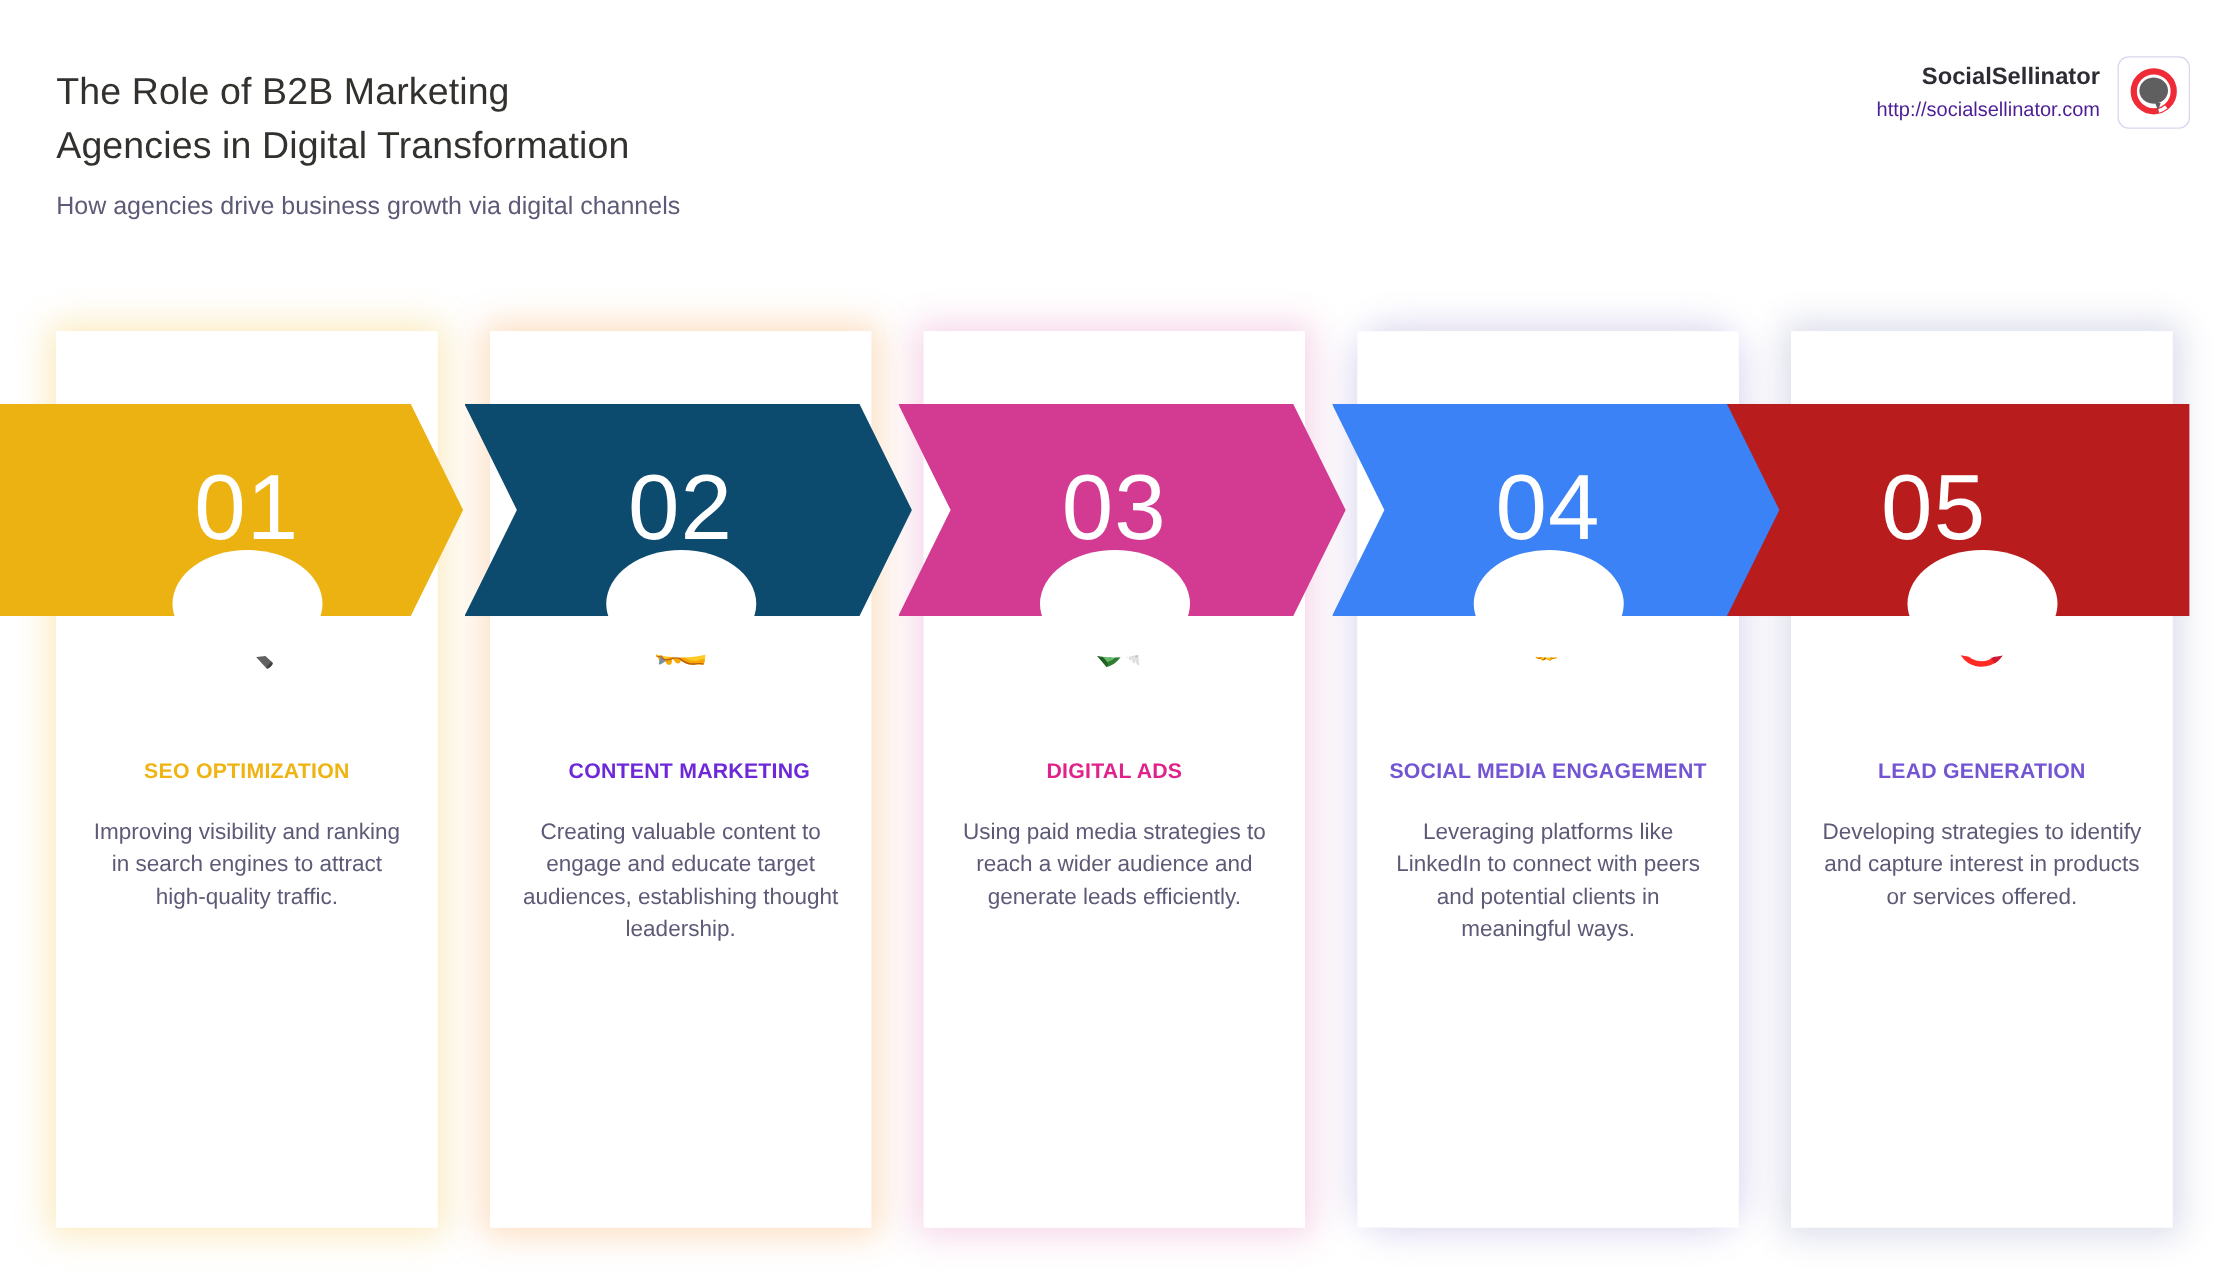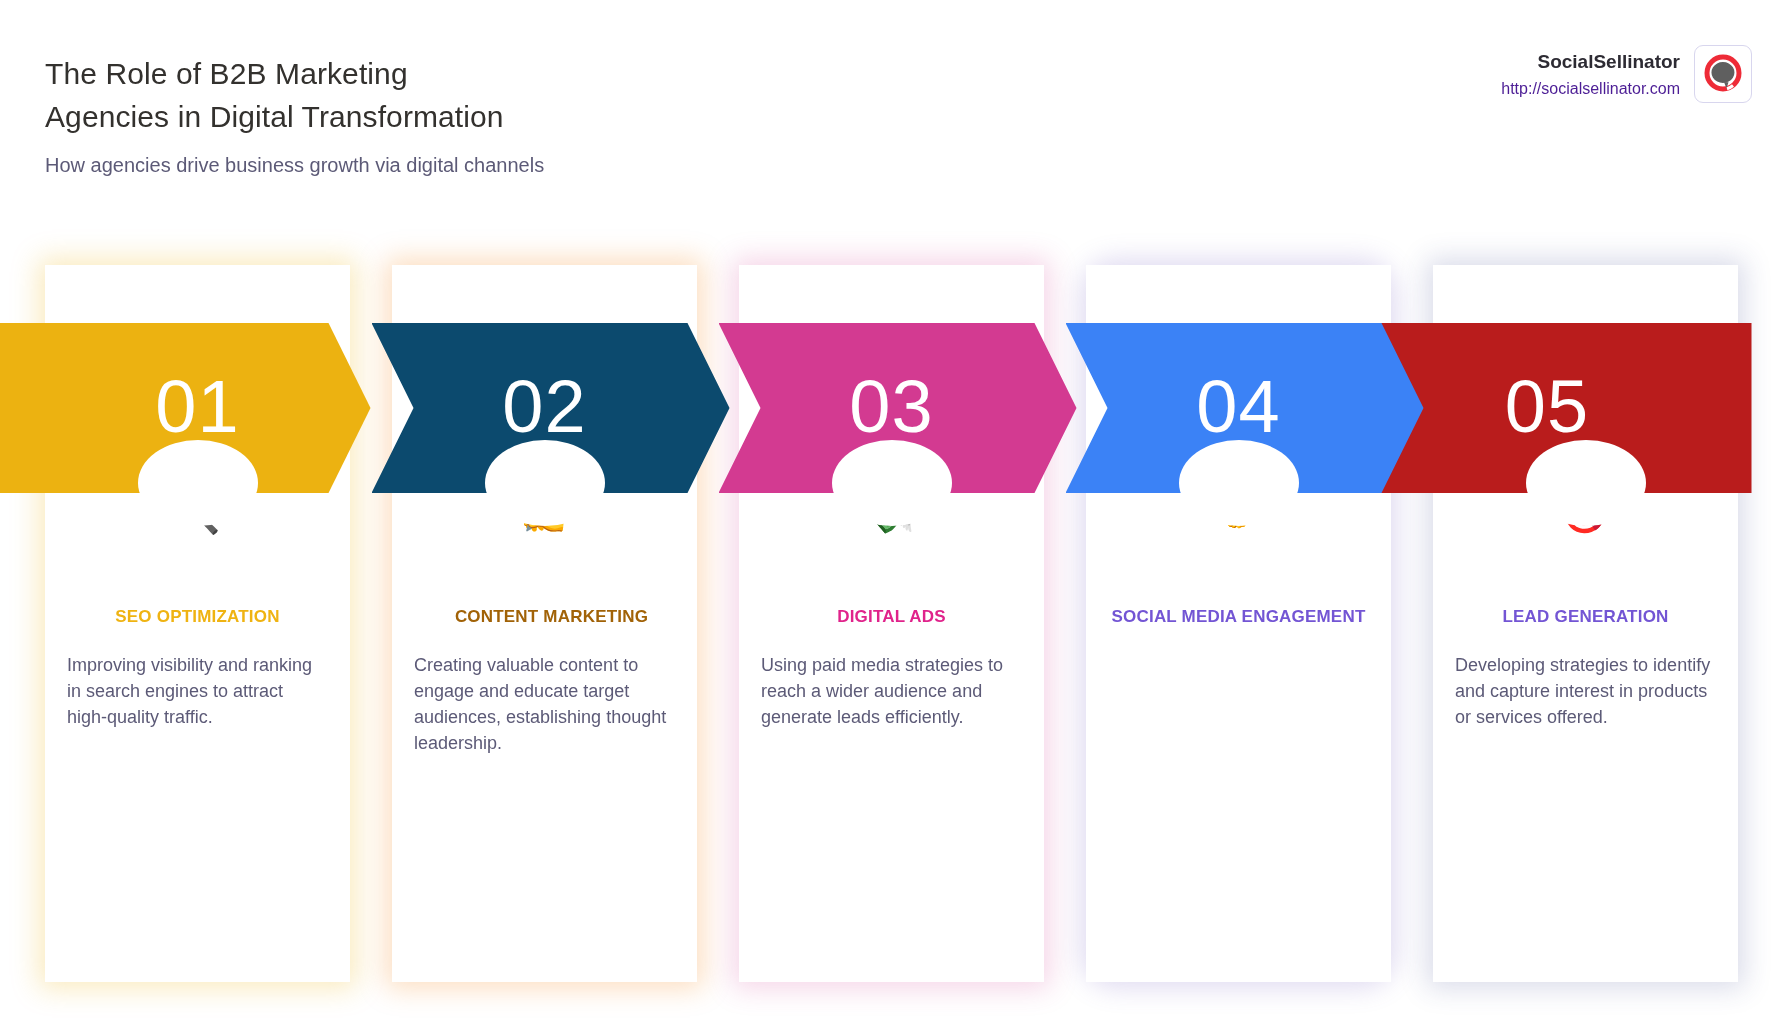--- a/index.html
+++ b/index.html
@@ -167,21 +167,21 @@
     letter-spacing: 0.2px;
     line-height: 27px;
     padding: 0 18px;
   }
   .card-desc {
     margin-top: 22px;
     font-size: 18px;
     line-height: 26px;
     color: #5c5a77;
     padding: 0 22px;
-    text-align: left;
+    text-align: center;
   }
 </style>
 </head>
 <body>
 
 <div class="header">
   <div class="header-title">
     <span class="t-line">The Role of B2B Marketing</span>
     <span class="t-line">Agencies in Digital Transformation</span>
   </div>
@@ -210,39 +210,40 @@
         <div class="card-icon">🔍</div>
         <div class="card-title" style="color: rgb(239, 179, 18);">SEO OPTIMIZATION</div>
         <div class="card-desc">Improving visibility and ranking in search engines to attract high-quality traffic.</div>
       </div>
     </div>
     <div class="notch" style="left: 137.5px; top: 440px; z-index: 20;"></div>
     <div class="card" style="left: 392px; pointer-events: auto; box-shadow: rgba(244, 124, 6, 0.26) 0px 0px 26px 6px;">
       <div class="card-inner"></div>
       <div class="card-body">
         <div class="card-icon">✍️</div>
-        <div class="card-title" style="color: #a16207; padding-left: 32px;">CONTENT MARKETING</div>
+        <div class="card-title" style="color: #6d28d9; padding-left: 32px;">CONTENT MARKETING</div>
         <div class="card-desc">Creating valuable content to engage and educate target audiences, establishing thought leadership.</div>
       </div>
     </div>
     <div class="notch" style="left: 484.5px; top: 440px; z-index: 20;"></div>
     <div class="card" style="left: 739px; pointer-events: auto; box-shadow: rgba(211, 58, 145, 0.22) 0px 0px 26px 6px;">
       <div class="card-inner"></div>
       <div class="card-body">
         <div class="card-icon">💸</div>
         <div class="card-title" style="color: rgb(224, 35, 139);">DIGITAL ADS</div>
         <div class="card-desc">Using paid media strategies to reach a wider audience and generate leads efficiently.</div>
       </div>
     </div>
     <div class="notch" style="left: 831.5px; top: 440px; z-index: 20;"></div>
     <div class="card" style="left: 1086px; pointer-events: auto; box-shadow: rgba(113, 89, 193, 0.22) 0px 0px 26px 6px; border-radius: 30px;">
       <div class="card-inner"></div>
       <div class="card-body">
         <div class="card-icon">🤝</div>
         <div class="card-title" style="color: rgb(115, 85, 212);">SOCIAL MEDIA ENGAGEMENT</div>
+        <div class="card-desc">Leveraging platforms like LinkedIn to connect with peers and potential clients in meaningful ways.</div>
       </div>
     </div>
     <div class="notch" style="left: 1178.5px; top: 440px; z-index: 20;"></div>
     <div class="card" style="left: 1433px; pointer-events: auto; box-shadow: rgba(46, 58, 135, 0.18) 0px 0px 26px 6px;">
       <div class="card-inner"></div>
       <div class="card-body">
         <div class="card-icon">🎯</div>
         <div class="card-title" style="color: rgb(115, 85, 212);">LEAD GENERATION</div>
         <div class="card-desc">Developing strategies to identify and capture interest in products or services offered.</div>
       </div>

